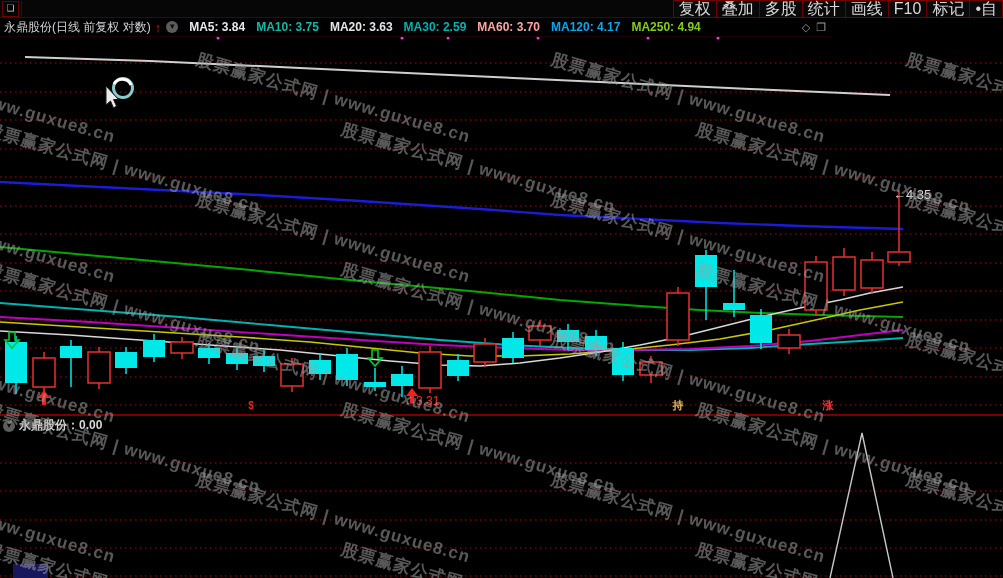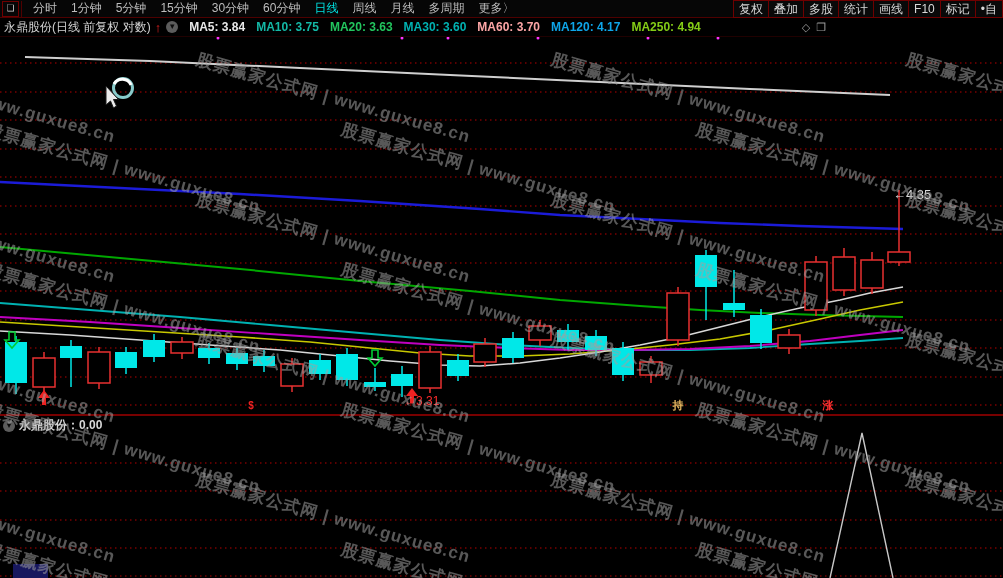--- a/index.html
+++ b/index.html
@@ -8,21 +8,21 @@
   
   #topbar{position:absolute;top:0;left:0;width:1003px;height:18px;background:#060606;
           border-bottom:1px solid #4e0000;display:flex;align-items:center;z-index:3;box-sizing:border-box;}
   .win-btn{width:15px;height:14px;border:1px solid #6e0000;color:#cfcfcf;font-size:9px;line-height:13px;
            text-align:center;margin:1px 2px;flex:none;}
   #topbar-sep{width:1px;height:16px;background:#500000;margin-right:4px;}
   #periods{display:flex;align-items:center;}
   .period{color:#bdbdbd;font-size:12px;padding:0 7px;line-height:17px;white-space:nowrap;}
   .period.active{color:#00e0e0;}
   #topbar-right{margin-left:auto;display:flex;height:18px;}
-  .tb-btn{color:#d8d8d8;font-size:12px;line-height:16px;padding:0 5px;border:1px solid #6e0000;
+  .tb-btn{color:#d8d8d8;font-size:16px;line-height:16px;padding:0 5px;border:1px solid #6e0000;
           margin-left:-1px;background:#090909;white-space:nowrap;box-sizing:border-box;height:18px;}
   
   #infobar{position:absolute;top:18px;left:0;width:830px;height:19px;background:#000;
            display:flex;align-items:center;z-index:3;font-size:12px;box-sizing:border-box;
            border-bottom:1px solid #200000;}
   #stock-title{color:#d4d4d4;margin-left:4px;white-space:nowrap;}
   #up-arrow{color:#ee2222;font-weight:900;margin-left:4px;font-size:13px;}
   .circle-icon{width:12px;height:12px;border-radius:50%;background:#5c5c5c;color:#0a0a0a;
                font-size:9px;line-height:11px;text-align:center;margin-left:5px;flex:none;}
   #ma-labels{display:flex;align-items:center;}
@@ -151,54 +151,41 @@
       <circle cx="448" cy="38" r="1.5" fill="#ff33ff"></circle>
       <circle cx="538" cy="38" r="1.5" fill="#ff33ff"></circle>
       <circle cx="648" cy="38" r="1.5" fill="#ff33ff"></circle>
       <circle cx="718" cy="38" r="1.5" fill="#ff33ff"></circle>
       <polyline points="830,578 862,433 893,578" fill="none" stroke="#c8c8c8" stroke-width="1.4"></polyline>
     </svg>
 
   <div id="topbar">
     <div class="win-btn">❏</div>
     <div id="topbar-sep"></div>
-    <div id="periods">
-        <span class="period">分时</span>
-        <span class="period">1分钟</span>
-        <span class="period">5分钟</span>
-        <span class="period">15分钟</span>
-        <span class="period">30分钟</span>
-        <span class="period">60分钟</span>
-        <span class="period active">日线</span>
-        <span class="period">周线</span>
-        <span class="period">月线</span>
-        <span class="period">多周期</span>
-        <span class="period">更多〉</span>
-      </div>
     <div id="topbar-right">
         <span class="tb-btn">复权</span>
         <span class="tb-btn">叠加</span>
         <span class="tb-btn">多股</span>
         <span class="tb-btn">统计</span>
         <span class="tb-btn">画线</span>
         <span class="tb-btn">F10</span>
         <span class="tb-btn">标记</span>
         <span class="tb-btn">•自</span>
       </div>
   </div>
 
   <div id="infobar">
     <span id="stock-title">永鼎股份(日线 前复权 对数)</span>
     <span id="up-arrow">↑</span>
     <span class="circle-icon">▾</span>
     <span id="ma-labels">
         <span class="ma-item" style="color: rgb(232, 232, 232);">MA5: 3.84</span>
         <span class="ma-item" style="color: #14b8a6;">MA10: 3.75</span>
-        <span class="ma-item" style="color: #22c55e;">MA20: 3.63</span>
-        <span class="ma-item" style="color: rgb(0, 178, 178);">MA30: 3.60</span>
+        <span class="ma-item" style="color: #e5e5e5;">MA20: 3.63</span>
+        <span class="ma-item" style="color: rgb(0, 178, 178);">MA30: 2.59</span>
         <span class="ma-item" style="color: #fca5a5;">MA60: 3.70</span>
         <span class="ma-item" style="color: #0ea5e9;">MA120: 4.17</span>
         <span class="ma-item" style="color: #84cc16;">MA250: 4.94</span>
       </span>
     <span id="infobar-icons">
         <span>◇</span>
         <span>❐</span>
       </span>
   </div>
 

